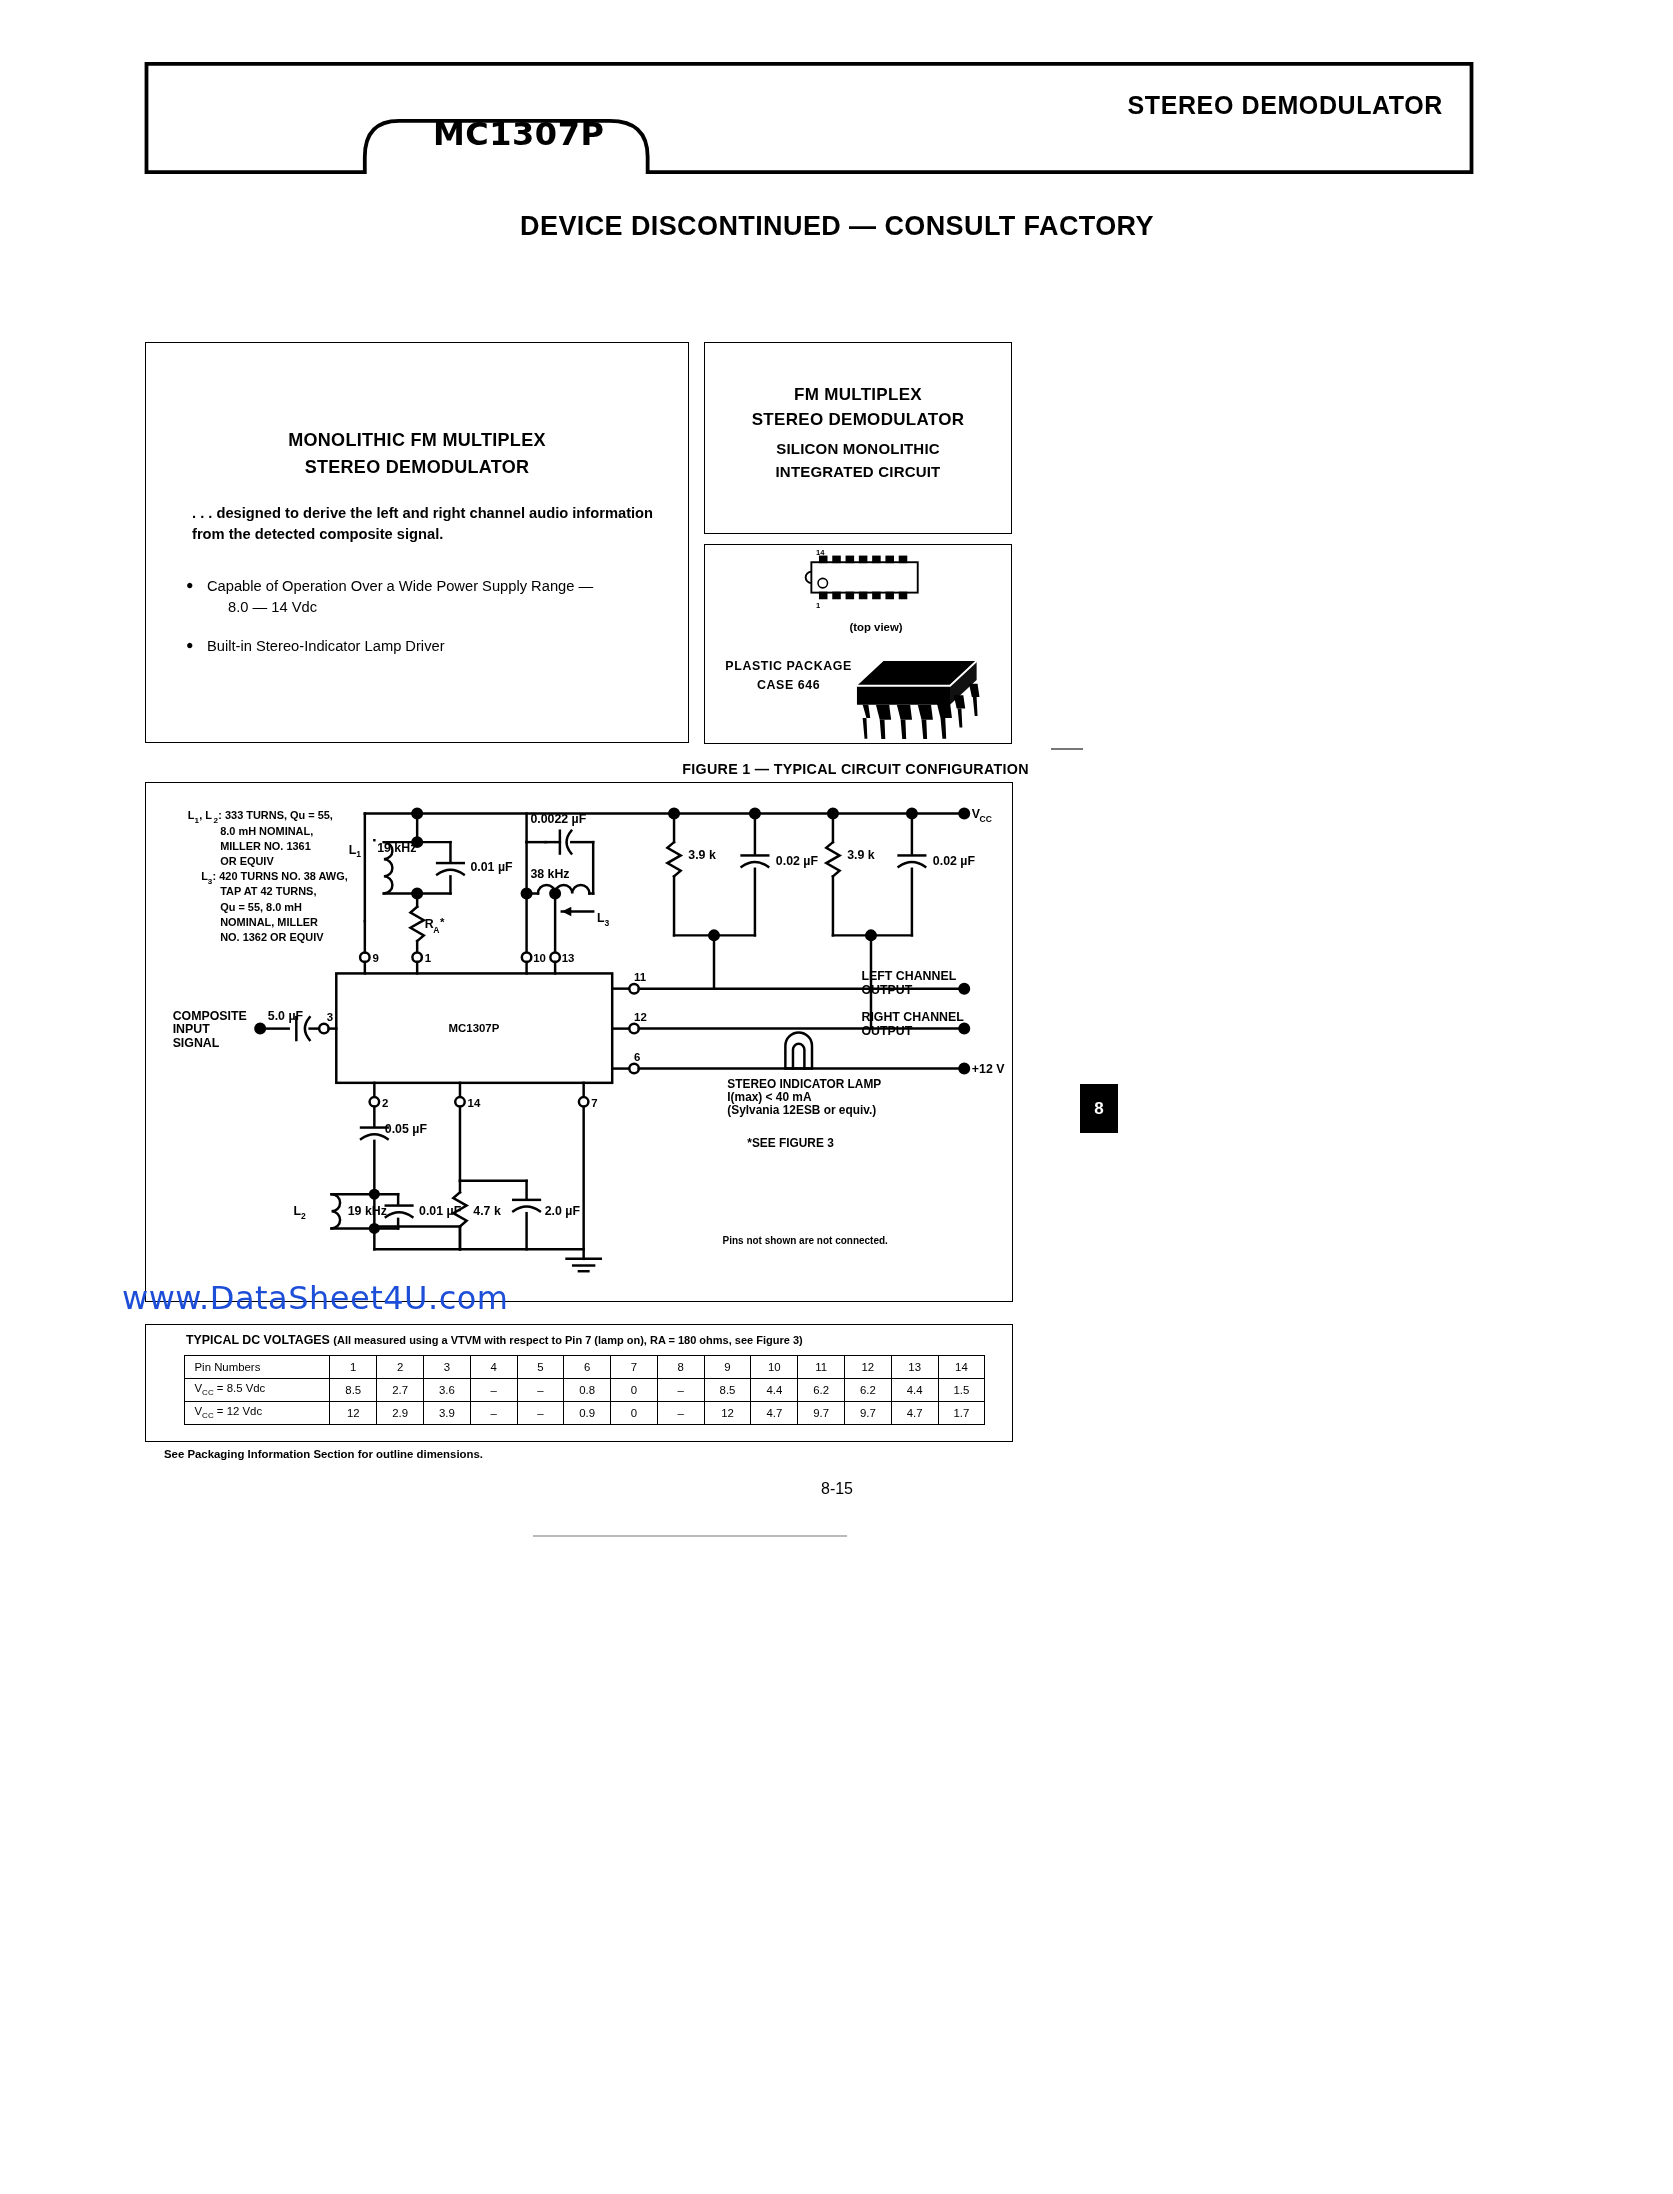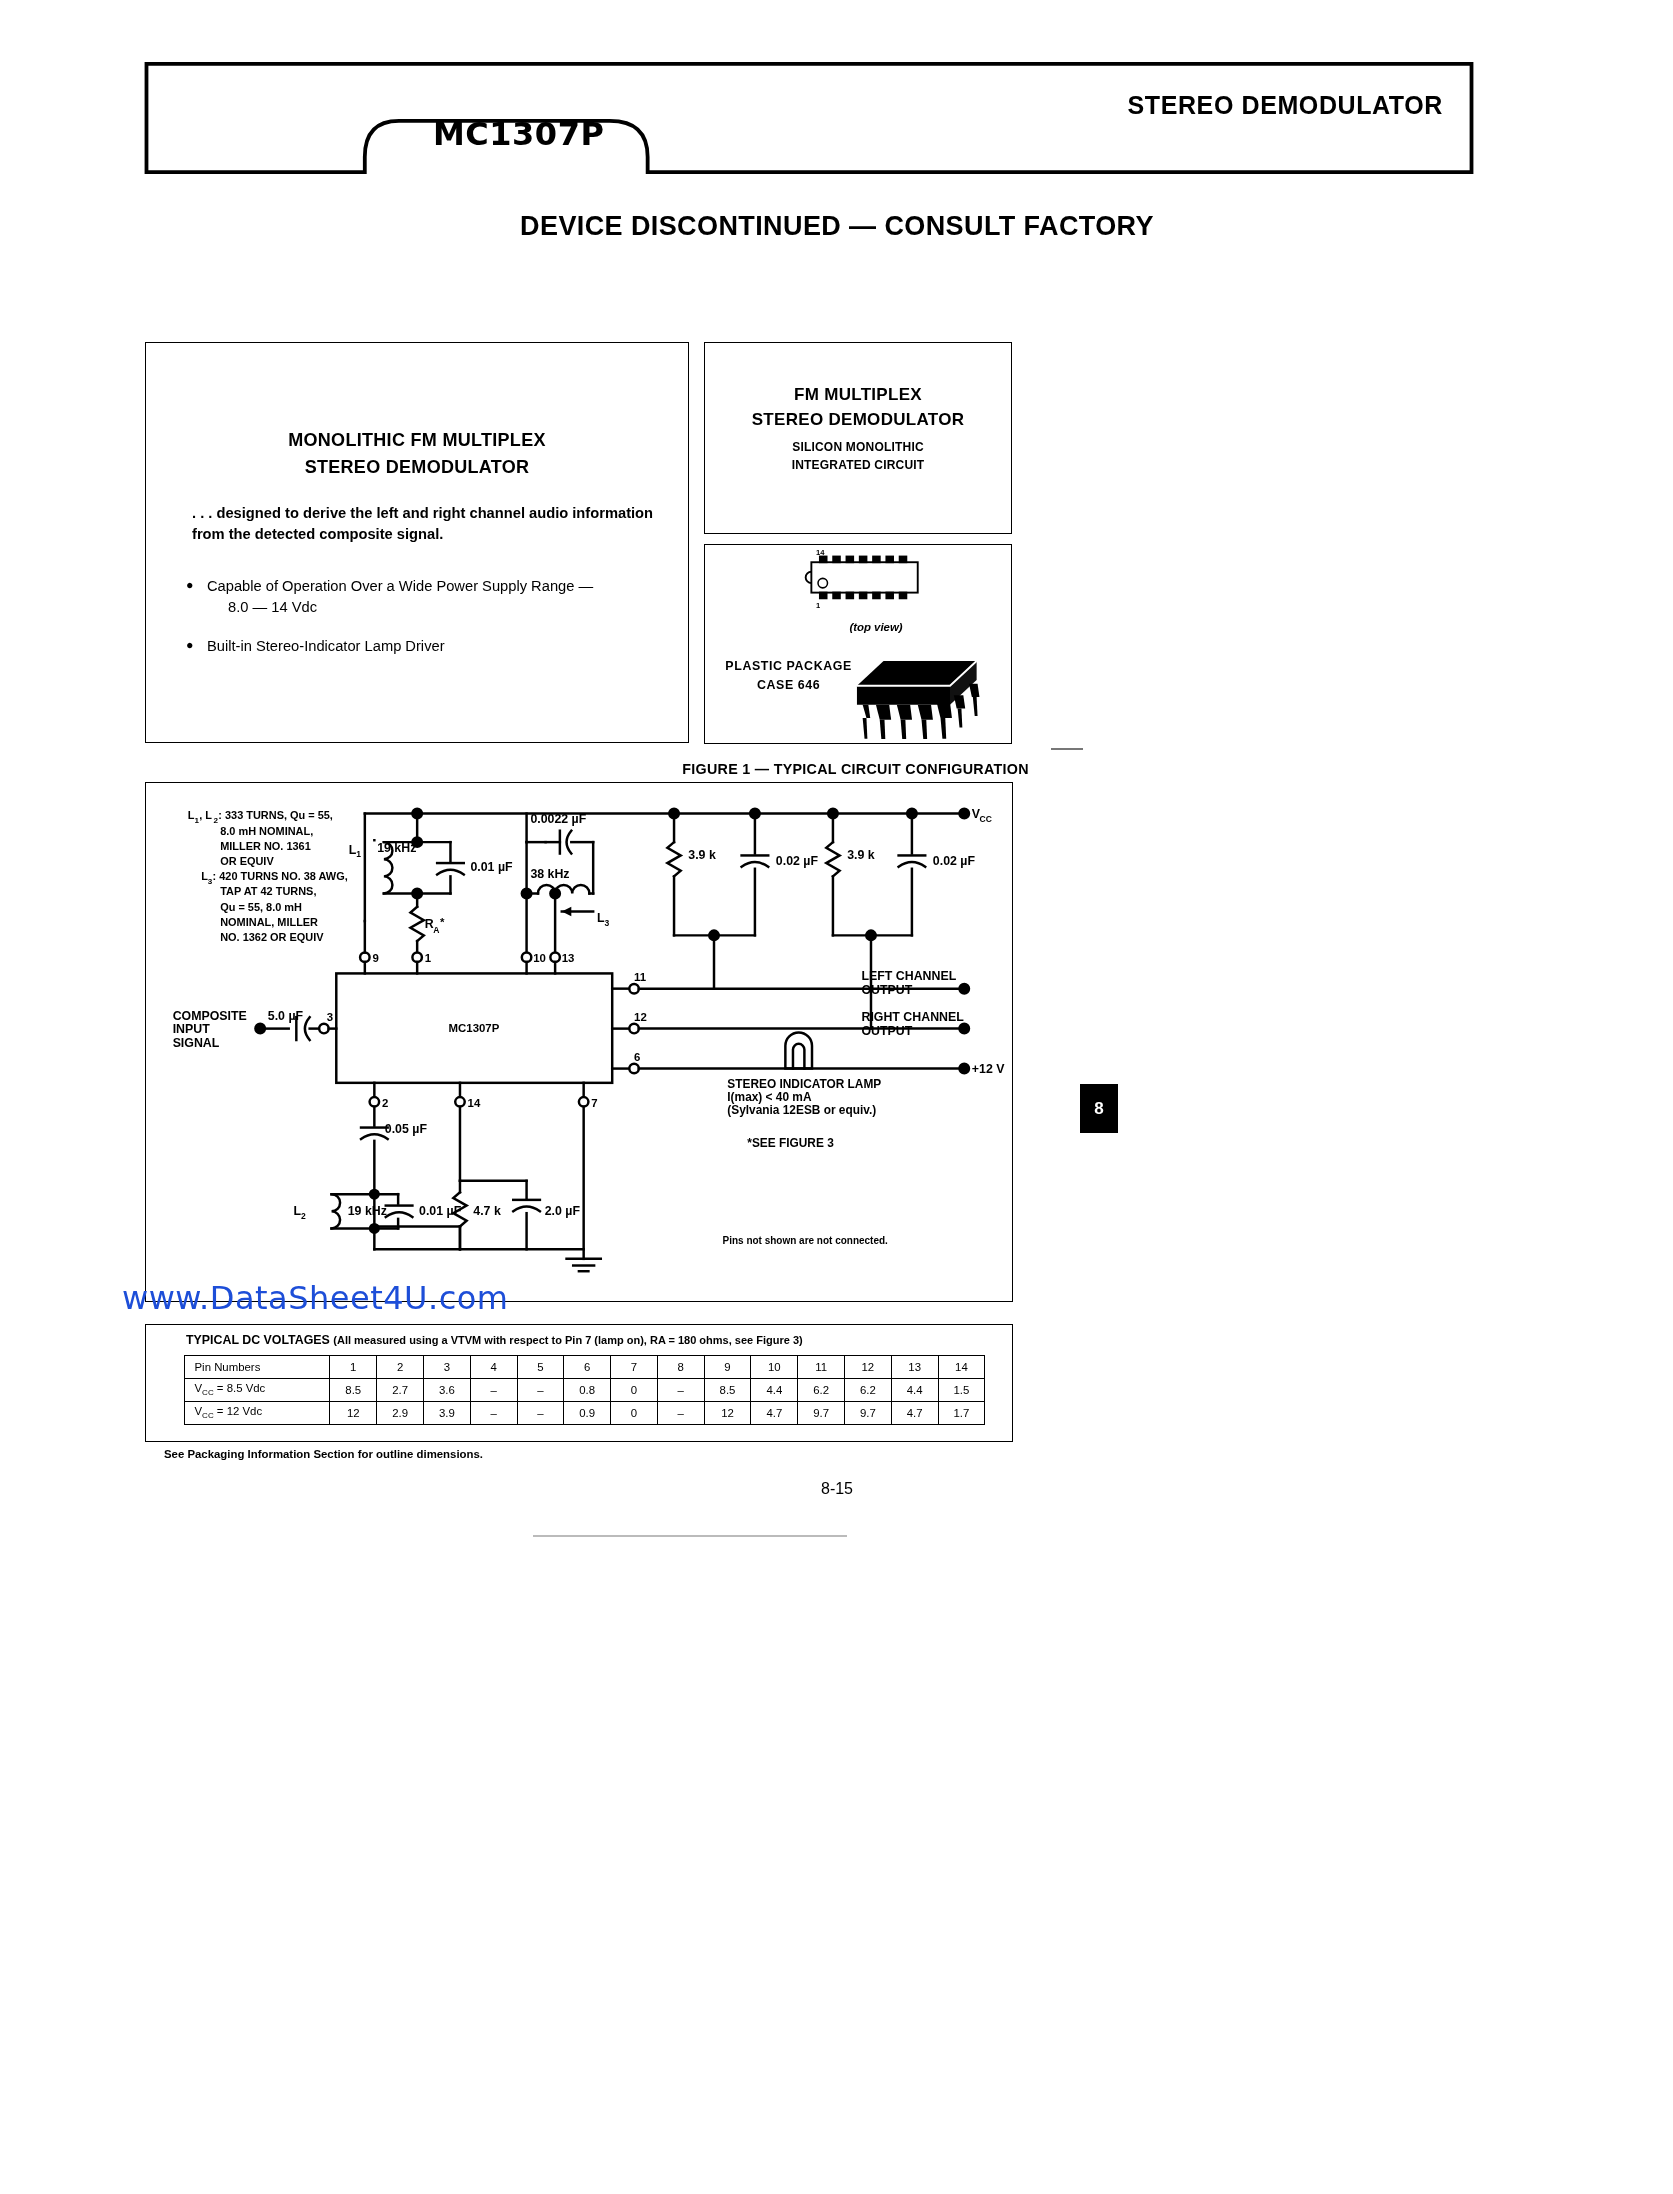--- a/index.html
+++ b/index.html
@@ -52,33 +52,33 @@
   .boxR1{
     position:absolute;left:704px;top:342px;width:306px;height:190px;
     border:1.9px solid #000;
   }
   .boxR1 .r1a{
     position:absolute;left:0;right:0;top:40px;text-align:center;
     font-size:17px;font-weight:bold;line-height:1.45;letter-spacing:0.3px;
   }
   .boxR1 .r1b{
     position:absolute;left:0;right:0;top:95px;text-align:center;
-    font-size:12px;font-weight:bold;line-height:1.5;letter-spacing:0.2px;
+    font-size:15px;font-weight:bold;line-height:1.5;letter-spacing:0.2px;
   }
   .boxR2{
     position:absolute;left:704px;top:544px;width:306px;height:198px;
     border:1.9px solid #000;
   }
   .pkg-case{
     position:absolute;left:7.6px;top:112px;width:152px;text-align:center;
     font-size:12.4px;font-weight:bold;line-height:1.5;letter-spacing:0.6px;
   }
   .topview{
     position:absolute;left:114px;top:76px;width:114px;text-align:center;
-    font-size:11.4px;font-weight:bold;font-style:italic;
+    font-size:11.4px;font-weight:bold;
   }
 
   
   .figcap{
     position:absolute;left:0;right:0;top:761px;text-align:center;
     font-size:14.3px;font-weight:bold;letter-spacing:0.3px;margin-left:37px;
   }
   .figbox{
     position:absolute;left:145px;top:782px;width:866px;height:518px;
     border:1.9px solid #000;

